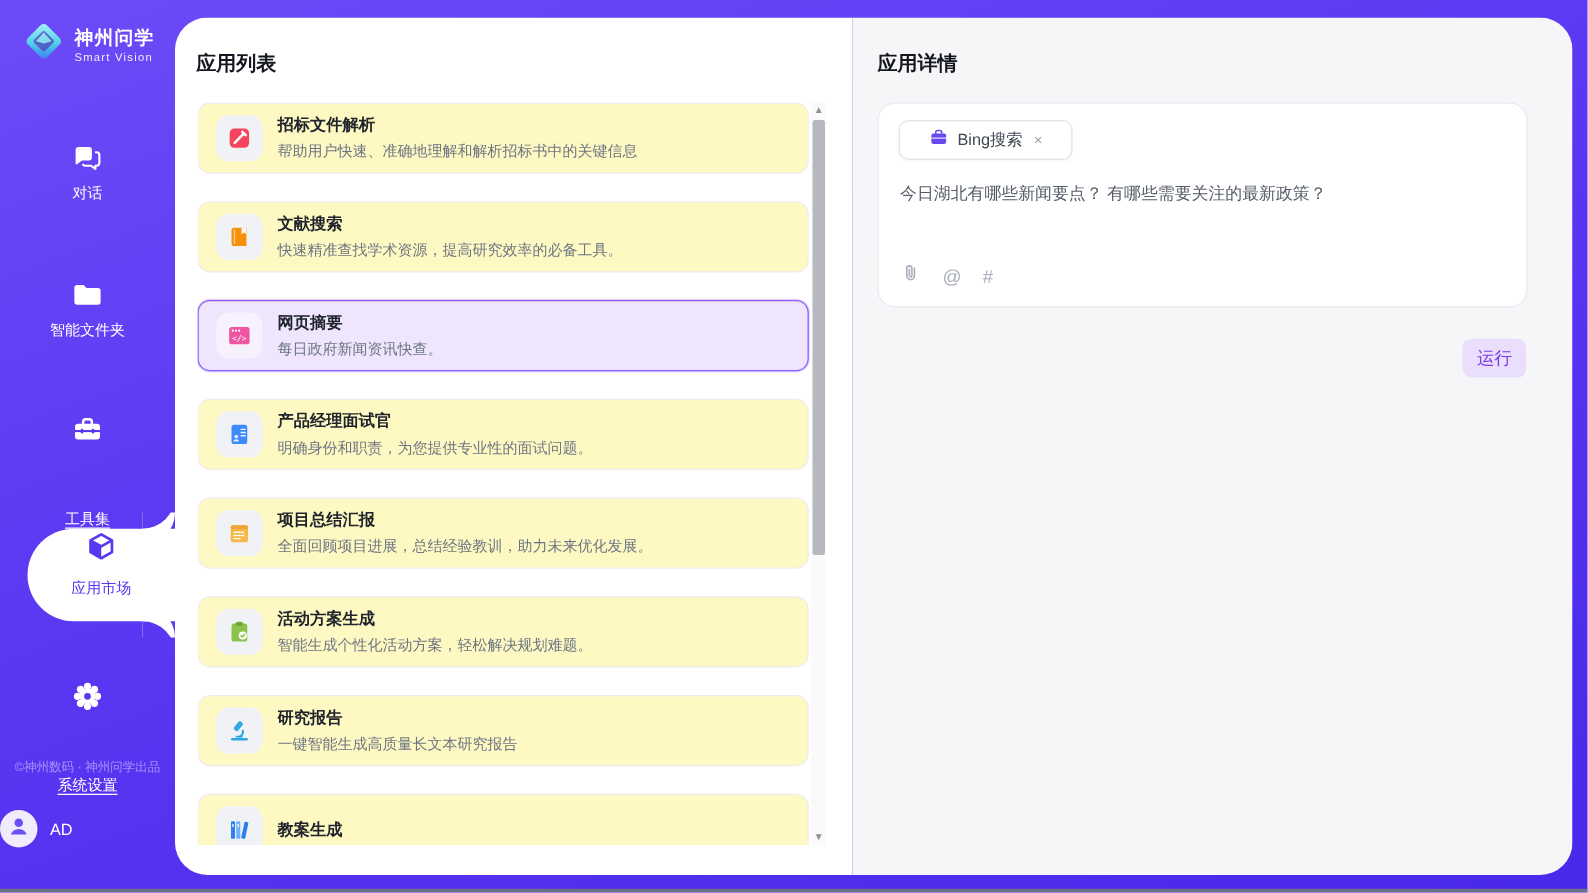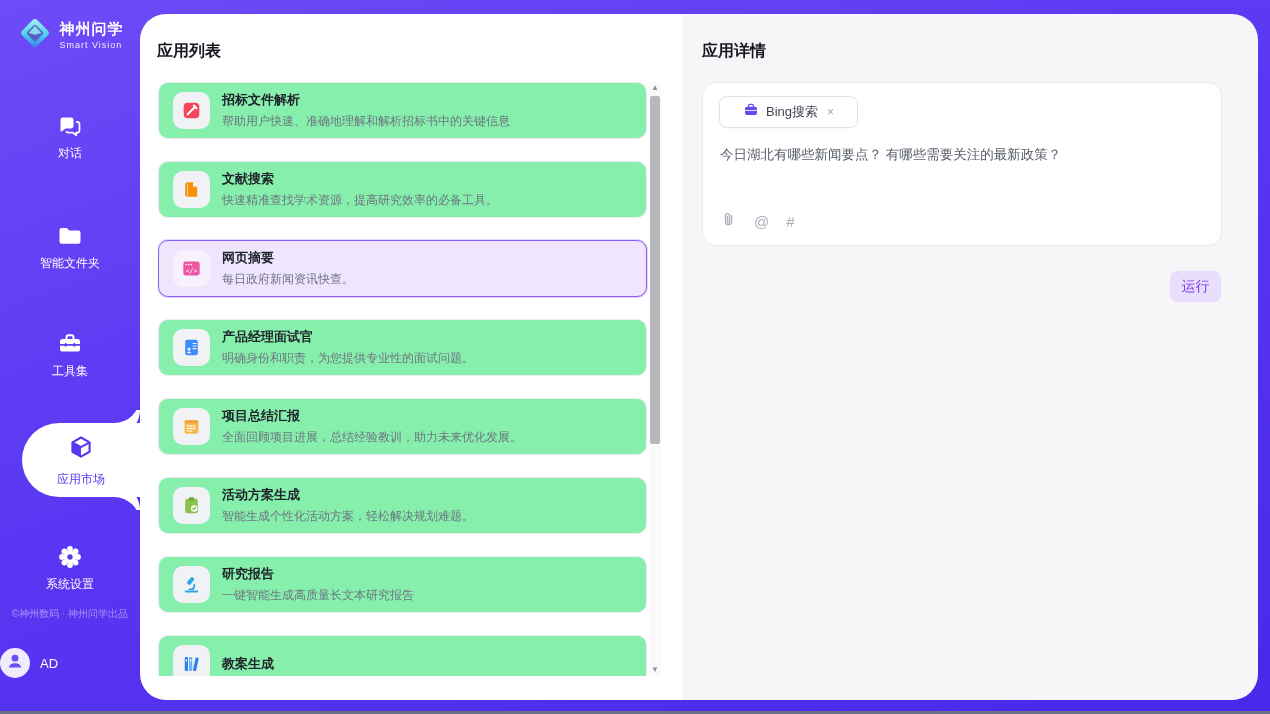--- a/index.html
+++ b/index.html
@@ -8,42 +8,42 @@
     font-family:"Liberation Sans","DejaVu Sans",sans-serif;
     background:linear-gradient(160deg,#6d4bf7 0%,#5a37f2 45%,#4a28ea 100%);
   }
   
   .sidebar{position:absolute;left:0;top:0;width:140px;height:642px;color:#fff;z-index:2;}
   .logo{position:absolute;top:15px;left:0;width:140px;display:flex;align-items:center;justify-content:center;gap:7px;}
   .logo-text .cn{font-size:15px;font-weight:700;letter-spacing:1px;}
   .logo-text .en{font-size:9px;opacity:.9;letter-spacing:1px;margin-top:1px;}
   .nav-item{position:absolute;left:0;width:140px;display:flex;flex-direction:column;align-items:center;gap:1px;cursor:pointer;}
   .nav-item .lbl{font-size:12px;color:#fff;}
-  .nav-item .lbl.u{text-underline-offset:3px;}
+  .nav-item .lbl.u{text-decoration:underline;text-underline-offset:3px;margin-top:43px;}
   .nav-active{position:absolute;left:22px;right:0;top:423px;height:74px;background:#fff;
-    border-radius:37px 0 0 37px;display:flex;flex-direction:column;align-items:center;justify-content:center;gap:4px;cursor:pointer;}
+    border-radius:37px 0 0 37px;display:flex;flex-direction:column;align-items:center;gap:4px;cursor:pointer;}
   .nav-active::before,.nav-active::after{content:"";position:absolute;right:0;width:26px;height:26px;background:transparent;}
   .nav-active::before{top:-26px;border-bottom-right-radius:26px;box-shadow:0 13px 0 0 #fff;}
   .nav-active::after{bottom:-26px;border-top-right-radius:26px;box-shadow:0 -13px 0 0 #fff;}
   .nav-active .lbl{font-size:12px;color:#5a38f2;}
   .user-row{position:absolute;top:648px;left:0;width:140px;display:flex;align-items:center;gap:10px;}
   .avatar{width:30px;height:30px;border-radius:50%;background:#f1ecfd;display:flex;align-items:center;justify-content:center;}
   .user-name{font-size:13px;color:#fff;}
   .side-footer{position:absolute;bottom:21px;left:0;width:140px;text-align:center;font-size:10px;color:rgba(255,255,255,.45);}
   
   .content{position:absolute;left:140px;top:14px;width:1118px;height:686px;border-radius:26px;overflow:hidden;display:flex;z-index:1;}
   .list-panel{width:542px;background:#ffffff;position:relative;flex:none;}
   .detail-panel{flex:1;background:#f6f6f9;position:relative;}
   .panel-title{position:absolute;top:27px;font-size:16px;font-weight:700;color:#14171f;margin:0;}
   .list-panel .panel-title{left:17px;}
   .detail-panel .panel-title{left:20px;}
   
   .list-viewport{position:absolute;left:18px;top:68px;width:490px;height:594px;overflow:hidden;}
   .app-card{box-sizing:border-box;width:489px;height:57px;border:1px solid #ececf2;border-radius:10px;
-    background:#86efac;display:flex;align-items:center;gap:12px;padding:0 14px;margin-bottom:22px;cursor:pointer;}
+    background:#fef9c3;display:flex;align-items:center;gap:12px;padding:0 14px;margin-bottom:22px;cursor:pointer;}
   .app-card.selected{background:#efe5fd;border:1px solid #8b5cf6;box-shadow:0 0 0 1px rgba(139,92,246,.25);}
   .app-icon{width:37px;height:37px;border-radius:10px;background:#f1f2f6;display:flex;align-items:center;justify-content:center;flex:none;}
   .app-card.selected .app-icon{background:#f7f1fe;}
   .app-texts{display:flex;flex-direction:column;gap:4px;min-width:0;}
   .app-title{font-size:13px;font-weight:700;color:#20242c;}
   .app-desc{font-size:12px;color:#6e7582;white-space:nowrap;}
   
   .sb{position:absolute;right:21px;top:68px;width:12px;height:594px;background:#fafafb;}
   .sb-arrow{position:absolute;left:0;width:12px;height:12px;font-size:8px;line-height:12px;text-align:center;color:#8d919c;cursor:pointer;}
   .sb-up{top:0;} .sb-down{bottom:0;}

